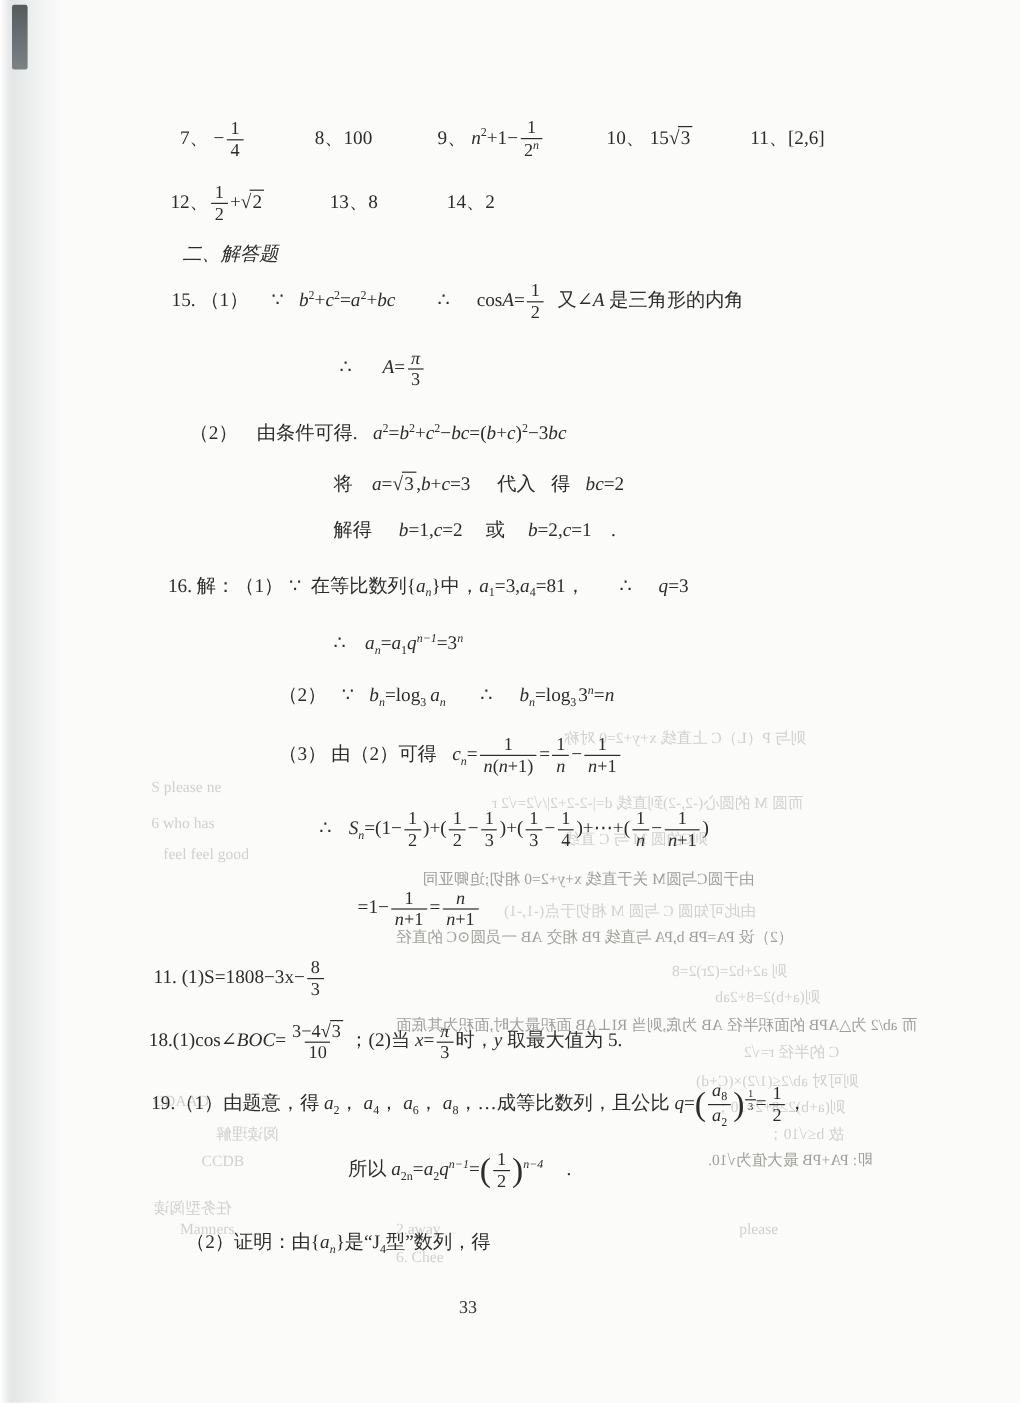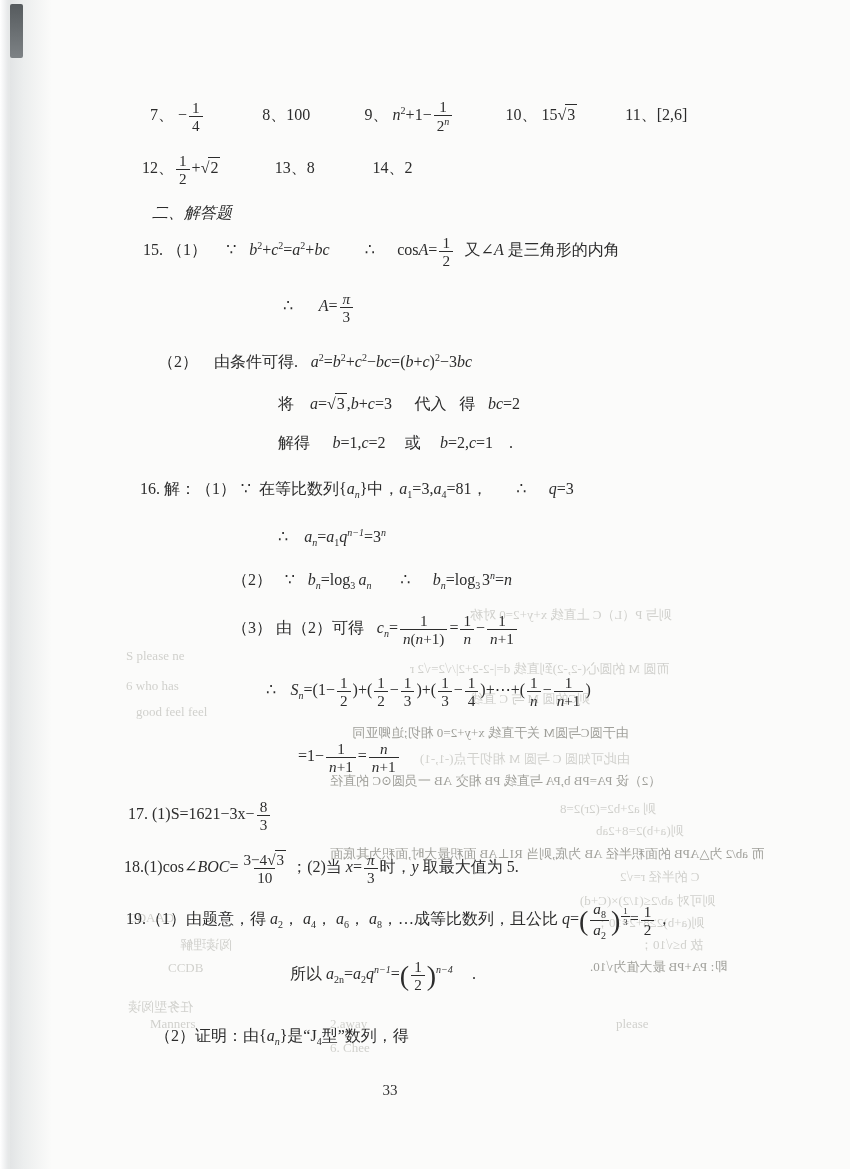--- a/index.html
+++ b/index.html
@@ -61,21 +61,21 @@
   <div class="edge-shadow"></div>
   <div class="edge-line"></div>
   <div class="corner-artifact"></div>
 
   <div id="bleed-layer">
       <div class="bleed m" style="left: 470px; top: 606px;">则与 P（L）C 上直线 x+y+2=0 对称</div>
       <div class="bleed" style="left: 126px; top: 648px;">S please ne</div>
       <div class="bleed m" style="left: 410px; top: 660px;">而圆 M 的圆心(-2,-2)到直线 d=|-2-2+2|/√2=√2 r</div>
       <div class="bleed" style="left: 126px; top: 678px;">6 who has</div>
       <div class="bleed m" style="left: 470px; top: 690px;">则C的圆 M 与 C 直线</div>
-      <div class="bleed" style="left: 136px; top: 704px;">good feel feel</div>
+      <div class="bleed" style="left: 136px; top: 704px;">feel feel good</div>
       <div class="bleed m dark" style="left: 352px; top: 724px;">由于圆C与圆M 关于直线 x+y+2=0 相切;迫卿亚同</div>
       <div class="bleed m" style="left: 420px; top: 750px;">由此可知圆 C 与圆 M 相切于点(-1,-1)</div>
       <div class="bleed m dark" style="left: 330px; top: 772px;">（2）设 PA=PB b,PA 与直线 PB 相交 AB 一员圆⊙C 的直径</div>
       <div class="bleed m" style="left: 560px; top: 800px;">则 a2+b2=(2r)2=8</div>
       <div class="bleed m" style="left: 596px; top: 822px;">则(a+b)2=8+2ab</div>
       <div class="bleed m dark" style="left: 330px; top: 845px;">而 ab/2 为△APB 的面积半径 AB 为底,则当 RI⊥AB 面积最大时,面积为其底面</div>
       <div class="bleed m" style="left: 620px; top: 868px;">C 的半径 r=√2</div>
       <div class="bleed m" style="left: 580px; top: 892px;">则可对 ab/2≤(1/2)×(C+d)</div>
       <div class="bleed m" style="left: 596px; top: 914px;">则(a+b)2≥8+2=10；</div>
       <div class="bleed m" style="left: 640px; top: 936px;">故 b≤√10；</div>
@@ -100,21 +100,21 @@
   <div class="line" style="left:278px;top:393px;"><span class="tk">将</span><span class="sp" style="width: 1em;"></span><span class="tk v">a</span><span class="tk">=</span><span class="sqrt"><span class="sgn">√</span><span class="rad">3</span></span><span class="tk">,</span><span class="tk v">b</span><span class="tk">+</span><span class="tk v">c</span><span class="tk">=3</span><span class="sp" style="width: 1.4em;"></span><span class="tk">代入</span><span class="sp" style="width: 0.8em;"></span><span class="tk">得</span><span class="sp" style="width: 0.8em;"></span><span class="tk v">bc</span><span class="tk">=2</span></div>
   <div class="line" style="left:278px;top:433px;"><span class="tk">解得</span><span class="sp" style="width: 1.4em;"></span><span class="tk v">b</span><span class="tk">=1,</span><span class="tk v">c</span><span class="tk">=2</span><span class="sp" style="width: 1.2em;"></span><span class="tk">或</span><span class="sp" style="width: 1.2em;"></span><span class="tk v">b</span><span class="tk">=2,</span><span class="tk v">c</span><span class="tk">=1</span><span class="sp" style="width: 1em;"></span><span class="tk">.</span></div>
 
   <div class="line" style="left:140px;top:479px;"><span class="tk">16. 解：（1）</span><span class="sp" style="width: 0.3em;"></span><span class="tk">∵</span><span class="sp" style="width: 0.5em;"></span><span class="tk">在等比数列</span><span class="tk">{</span><span class="tk v">a</span><span class="b v">n</span><span class="tk">}</span><span class="tk">中，</span><span class="tk v">a</span><span class="b">1</span><span class="tk">=3,</span><span class="tk v">a</span><span class="b">4</span><span class="tk">=81</span><span class="tk">，</span><span class="sp" style="width: 1.8em;"></span><span class="tk">∴</span><span class="sp" style="width: 1.4em;"></span><span class="tk v">q</span><span class="tk">=3</span></div>
   <div class="line" style="left:278px;top:527px;"><span class="tk">∴</span><span class="sp" style="width: 1em;"></span><span class="tk v">a</span><span class="b v">n</span><span class="tk">=</span><span class="tk v">a</span><span class="b">1</span><span class="tk v">q</span><span class="s v">n−1</span><span class="tk">=3</span><span class="s v">n</span></div>
   <div class="line" style="left:232px;top:570px;"><span class="tk">（2）</span><span class="sp" style="width: 0.8em;"></span><span class="tk">∵</span><span class="sp" style="width: 0.8em;"></span><span class="tk v">b</span><span class="b v">n</span><span class="tk">=log</span><span class="b">3</span><span class="sp" style="width: 0.2em;"></span><span class="tk v">a</span><span class="b v">n</span><span class="sp" style="width: 1.8em;"></span><span class="tk">∴</span><span class="sp" style="width: 1.4em;"></span><span class="tk v">b</span><span class="b v">n</span><span class="tk">=log</span><span class="b">3</span><span class="sp" style="width: 0.1em;"></span><span class="tk">3</span><span class="s v">n</span><span class="tk">=</span><span class="tk v">n</span></div>
   <div class="line" style="left:232px;top:612px;"><span class="tk">（3） 由（2）可得</span><span class="sp" style="width: 0.8em;"></span><span class="tk v">c</span><span class="b v">n</span><span class="tk">=</span><span class="frac"><span class="fn">1</span><span class="fd"><span class="tk v">n</span><span class="tk">(</span><span class="tk v">n</span><span class="tk">+1)</span></span></span><span class="tk">=</span><span class="frac"><span class="fn">1</span><span class="fd"><span class="tk v">n</span></span></span><span class="tk">−</span><span class="frac"><span class="fn">1</span><span class="fd"><span class="tk v">n</span><span class="tk">+1</span></span></span></div>
   <div class="line" style="left:266px;top:674px;"><span class="tk">∴</span><span class="sp" style="width: 0.9em;"></span><span class="tk v">S</span><span class="b v">n</span><span class="tk">=(1−</span><span class="frac"><span class="fn">1</span><span class="fd">2</span></span><span class="tk">)+(</span><span class="frac"><span class="fn">1</span><span class="fd">2</span></span><span class="tk">−</span><span class="frac"><span class="fn">1</span><span class="fd">3</span></span><span class="tk">)+(</span><span class="frac"><span class="fn">1</span><span class="fd">3</span></span><span class="tk">−</span><span class="frac"><span class="fn">1</span><span class="fd">4</span></span><span class="tk">)+⋯+(</span><span class="frac"><span class="fn">1</span><span class="fd"><span class="tk v">n</span></span></span><span class="tk">−</span><span class="frac"><span class="fn">1</span><span class="fd"><span class="tk v">n</span><span class="tk">+1</span></span></span><span class="tk">)</span></div>
   <div class="line" style="left:298px;top:740px;"><span class="tk">=1−</span><span class="frac"><span class="fn">1</span><span class="fd"><span class="tk v">n</span><span class="tk">+1</span></span></span><span class="tk">=</span><span class="frac"><span class="fn"><span class="tk v">n</span></span><span class="fd"><span class="tk v">n</span><span class="tk">+1</span></span></span></div>
 
-  <div class="line" style="left:128px;top:798px;"><span class="tk">17. (1)S=1621−3x−</span><span class="frac"><span class="fn">8</span><span class="fd">3</span></span></div>
+  <div class="line" style="left:128px;top:798px;"><span class="tk">11. (1)S=1808−3x−</span><span class="frac"><span class="fn">8</span><span class="fd">3</span></span></div>
   <div class="line" style="left:124px;top:850px;"><span class="tk">18.(1)cos∠</span><span class="tk v">BOC</span><span class="tk">=</span><span class="frac"><span class="fn"><span class="tk">3−4</span><span class="sqrt"><span class="sgn">√</span><span class="rad">3</span></span></span><span class="fd"><span class="tk">10</span></span></span><span class="tk">；(2)当 </span><span class="tk v">x</span><span class="tk">=</span><span class="frac"><span class="fn"><span class="tk v">π</span></span><span class="fd"><span class="tk">3</span></span></span><span class="tk">时，</span><span class="tk v">y</span><span class="tk"> 取最大值为 5.</span></div>
 
   <div class="line" style="left:126px;top:900px;"><span class="tk">19.（1）由题意，得 </span><span class="tk v">a</span><span class="b">2</span><span class="tk">， </span><span class="tk v">a</span><span class="b">4</span><span class="tk">， </span><span class="tk v">a</span><span class="b">6</span><span class="tk">， </span><span class="tk v">a</span><span class="b">8</span><span class="tk">，…成等比数列，且公比 </span><span class="tk v">q</span><span class="tk">=</span><span class="big">(</span><span class="frac"><span class="fn"><span class="tk v">a</span><span class="b">8</span></span><span class="fd"><span class="tk v">a</span><span class="b">2</span></span></span><span class="big">)</span><span class="fsup"><span class="fn">1</span><span class="fd">3</span></span><span class="tk">=</span><span class="frac"><span class="fn">1</span><span class="fd">2</span></span><span class="tk">，</span></div>
   <div class="line" style="left:290px;top:958px;"><span class="tk">所以 </span><span class="tk v">a</span><span class="b">2n</span><span class="tk">=</span><span class="tk v">a</span><span class="b">2</span><span class="tk v">q</span><span class="s v">n−1</span><span class="tk">=</span><span class="big">(</span><span class="frac"><span class="fn">1</span><span class="fd">2</span></span><span class="big">)</span><span class="s v">n−4</span><span class="sp" style="width: 1.2em;"></span><span class="tk">.</span></div>
   <div class="line" style="left:155px;top:1026px;"><span class="tk">（2）证明：由{</span><span class="tk v">a</span><span class="b v">n</span><span class="tk">}是“J</span><span class="b">4</span><span class="tk">型”数列，得</span></div>
 
   <div class="page-number">33</div>
 </div>
 
 </body></html>

